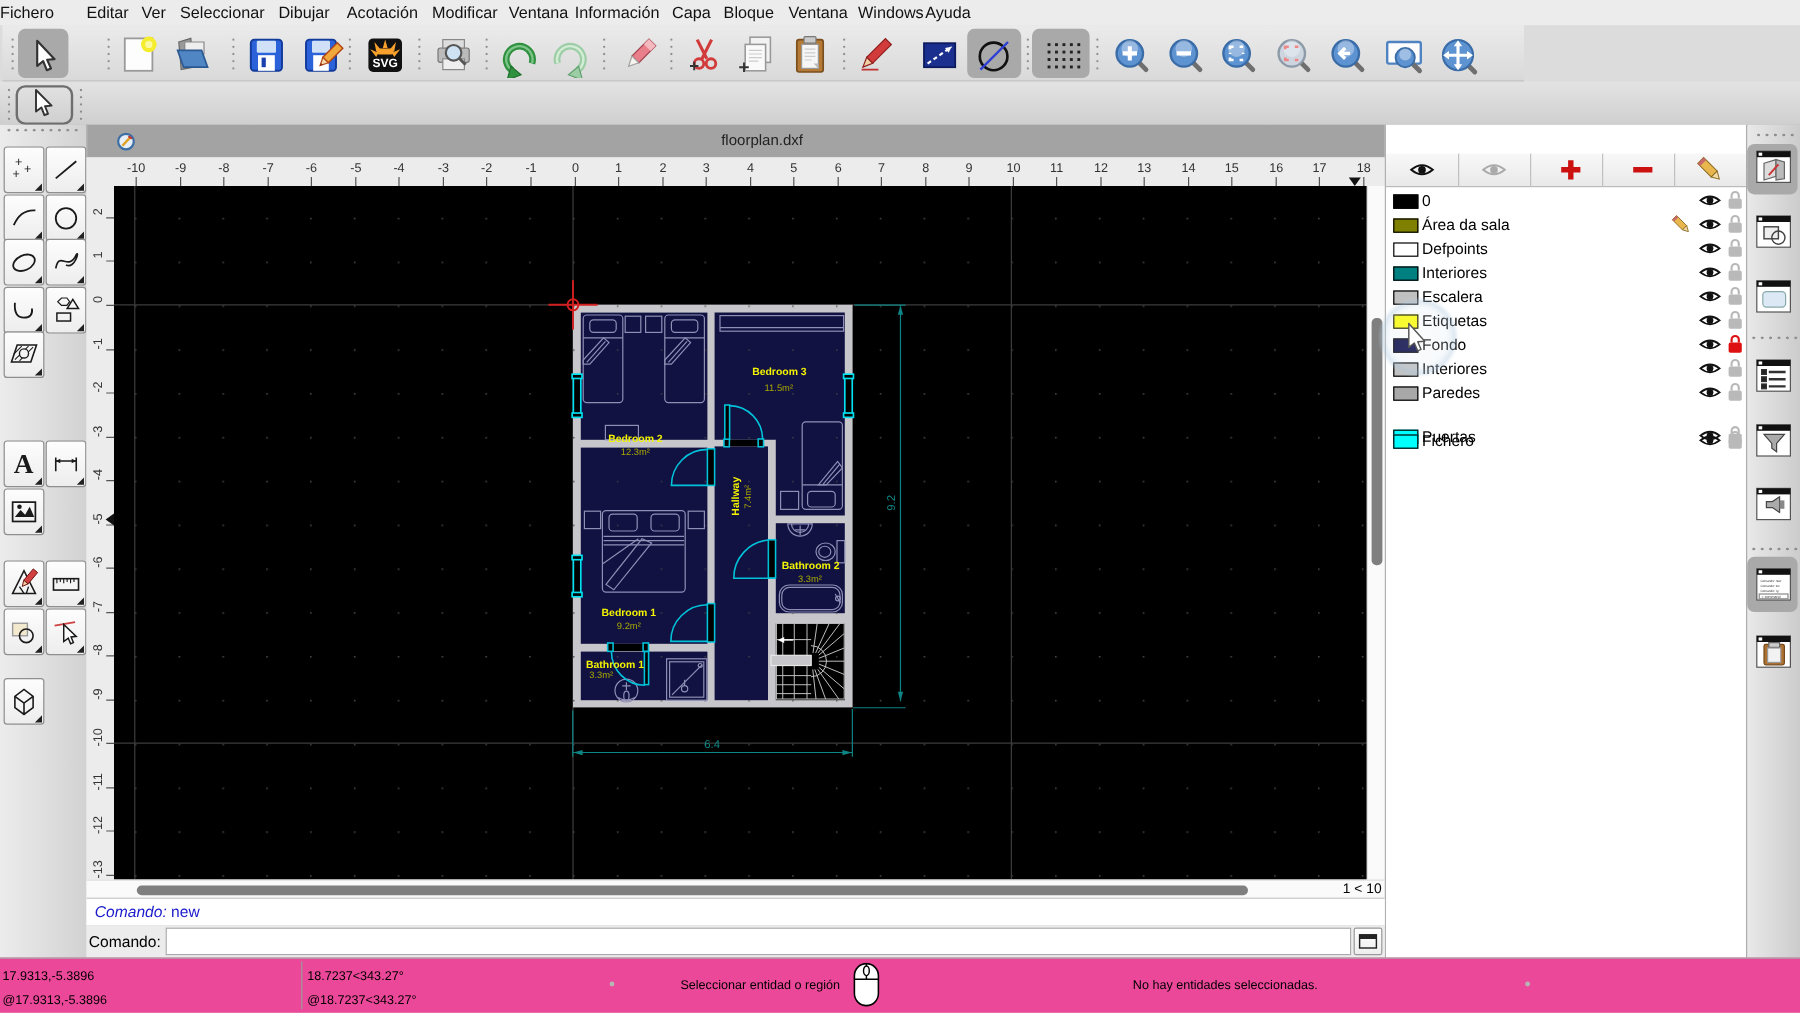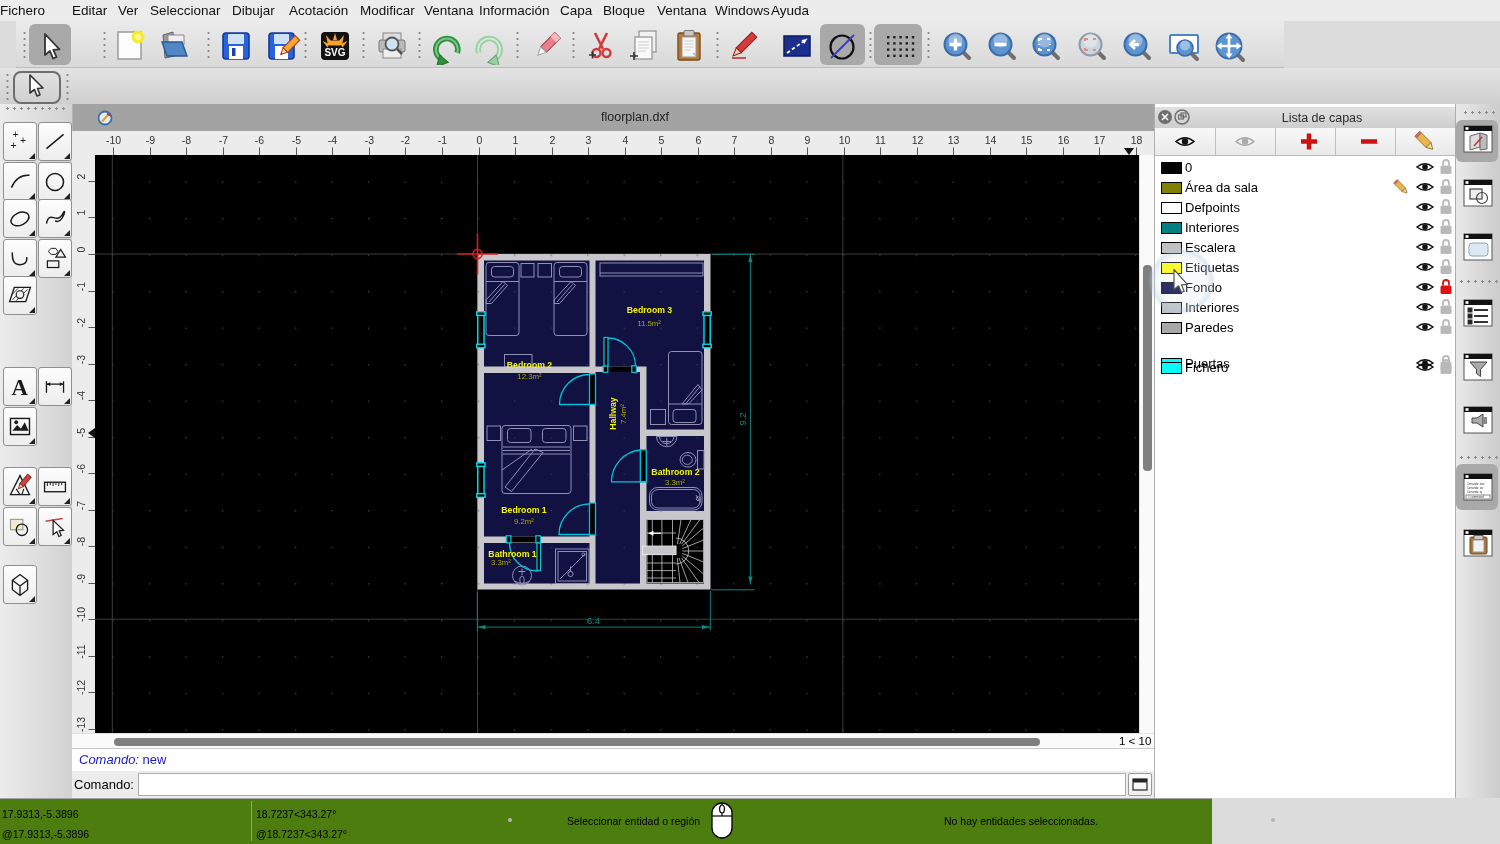--- a/index.html
+++ b/index.html
@@ -4,21 +4,21 @@
 html,body{margin:0;padding:0}
 body{width:1500px;height:844px;position:relative;overflow:hidden;
   font-family:"Liberation Sans",sans-serif;background:#dcdcdc;
   -webkit-font-smoothing:antialiased}
 .abs{position:absolute}
 
 #menubar{left:0;top:0;width:1500px;height:21px;background:#ececec;
   font-size:13.5px;color:#111;white-space:nowrap}
 #menubar span{position:absolute;top:3px}
 
-#tb1{left:16px;top:21px;width:1268px;height:46px;
+#tb1{left:2px;top:21px;width:1268px;height:46px;
   background:linear-gradient(#ebebeb,#d9d9d9);border-bottom:1px solid #bdbdbd}
 #tb2{left:0;top:68px;width:1500px;height:36px;
   background:linear-gradient(#e3e3e3,#cfcfcf);border-bottom:1px solid #a9a9a9}
 .selbg{background:#a9a9a9;border-radius:6px}
 .dots{position:absolute;width:3px;background-image:radial-gradient(circle,#888 1px,transparent 1.2px);
   background-size:3px 6px;background-repeat:repeat-y}
 .hdots{position:absolute;height:3px;background-image:radial-gradient(circle,#8a8a8a 1px,transparent 1.2px);
   background-size:7px 3px;background-repeat:repeat-x}
 .ticon{position:absolute;top:6px;width:38px;height:38px}
 
@@ -56,21 +56,21 @@
 .dbtn{position:absolute;left:7px;width:31px;height:31px}
 
 #cmdhist{left:72px;top:748px;width:1082px;height:22px;background:#fff;
   border-top:1px solid #c8c8c8;border-bottom:1px solid #c8c8c8;
   font-size:13px;color:#1a1acd}
 #cmdrow{left:72px;top:771px;width:1082px;height:27px;background:#ececec}
 #cmdinput{position:absolute;left:66px;top:2px;width:986px;height:21px;background:#fff;
   border:1px solid #ababab}
 #cmdbtn{position:absolute;left:1056px;top:2px;width:22px;height:21px;background:linear-gradient(#fdfdfd,#eee);
   border:1px solid #9a9a9a;border-radius:2px}
-#statusbar{left:0;top:798px;width:1212px;height:46px;background:#4d7c0f;
+#statusbar{left:0;top:798px;width:1500px;height:46px;background:#ec4899;
   border-top:1px solid #a5a5a5;font-size:10.5px;color:#000}
 #statusbar div{position:absolute;white-space:nowrap}
 </style></head>
 <body>
 
 <div id="menubar" class="abs">
 <span style="left:0">Fichero</span>
     <span style="left:72px">Editar</span>
 <span style="left:118px">Ver</span>
     <span style="left:150px">Seleccionar</span>
@@ -674,30 +674,20 @@
   </div>
 <div id="vscroll" class="abs">
     <div class="thumb" style="left:3px;top:110px;width:9px;height:206px"></div>
   </div>
 <div id="hscroll" class="abs">
     <div class="thumb" style="left:42px;top:4px;width:926px;height:8px"></div>
   </div>
 <div id="pagetxt" class="abs">1 &lt; 10</div>
 
 <div id="lpanel" class="abs">
-<div id="lpanel-title">
- <svg width="301" height="21" style="position:absolute;left:0;top:0">
-  <circle cx="10" cy="10" r="7" fill="#6e6e6e"></circle>
-  <path d="M7 7l6 6M13 7l-6 6" stroke="#fff" stroke-width="1.6"></path>
-  <circle cx="27" cy="10" r="7" fill="none" stroke="#6e6e6e" stroke-width="1.5"></circle>
-  <rect x="23.5" y="8" width="5" height="4" fill="none" stroke="#6e6e6e" stroke-width="1.2"></rect>
-  <rect x="26" y="6" width="5" height="4" fill="none" stroke="#6e6e6e" stroke-width="1.2"></rect>
-  <text x="167" y="14.5" font-size="12.5" fill="#2c2c2c" text-anchor="middle" font-family="Liberation Sans">Lista de capas</text>
- </svg>
-</div>
 <div id="lpanel-btns">
       <div class="lpbtn" style="left:0;width:60px"></div>
       <div class="lpbtn" style="left:60px;width:60px"></div>
       <div class="lpbtn" style="left:120px;width:60px"></div>
       <div class="lpbtn" style="left:180px;width:60px"></div>
       <div class="lpbtn" style="left:240px;width:61px;border-right:none"></div>
       <svg width="301" height="27" style="position:absolute;left:0;top:0">
         <path d="M21 13.5 Q30 6 39 13.5 Q30 21 21 13.5 Z" fill="none" stroke="#111" stroke-width="1.6"></path>
         <circle cx="30" cy="13.5" r="3.2" fill="#111"></circle>
         <path d="M81 13.5 Q90 6 99 13.5 Q90 21 81 13.5 Z" fill="none" stroke="#aaa" stroke-width="1.6"></path>

